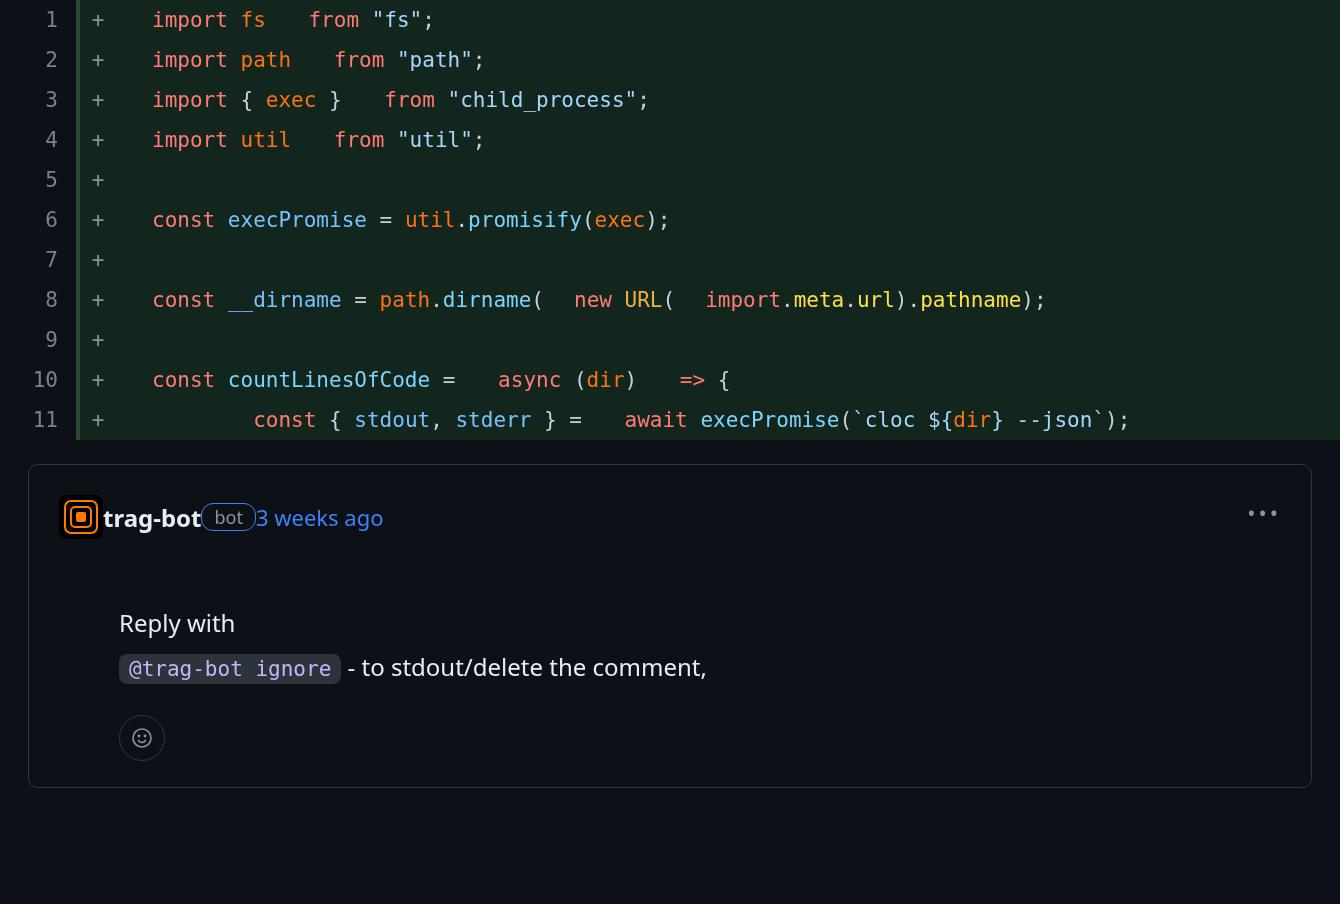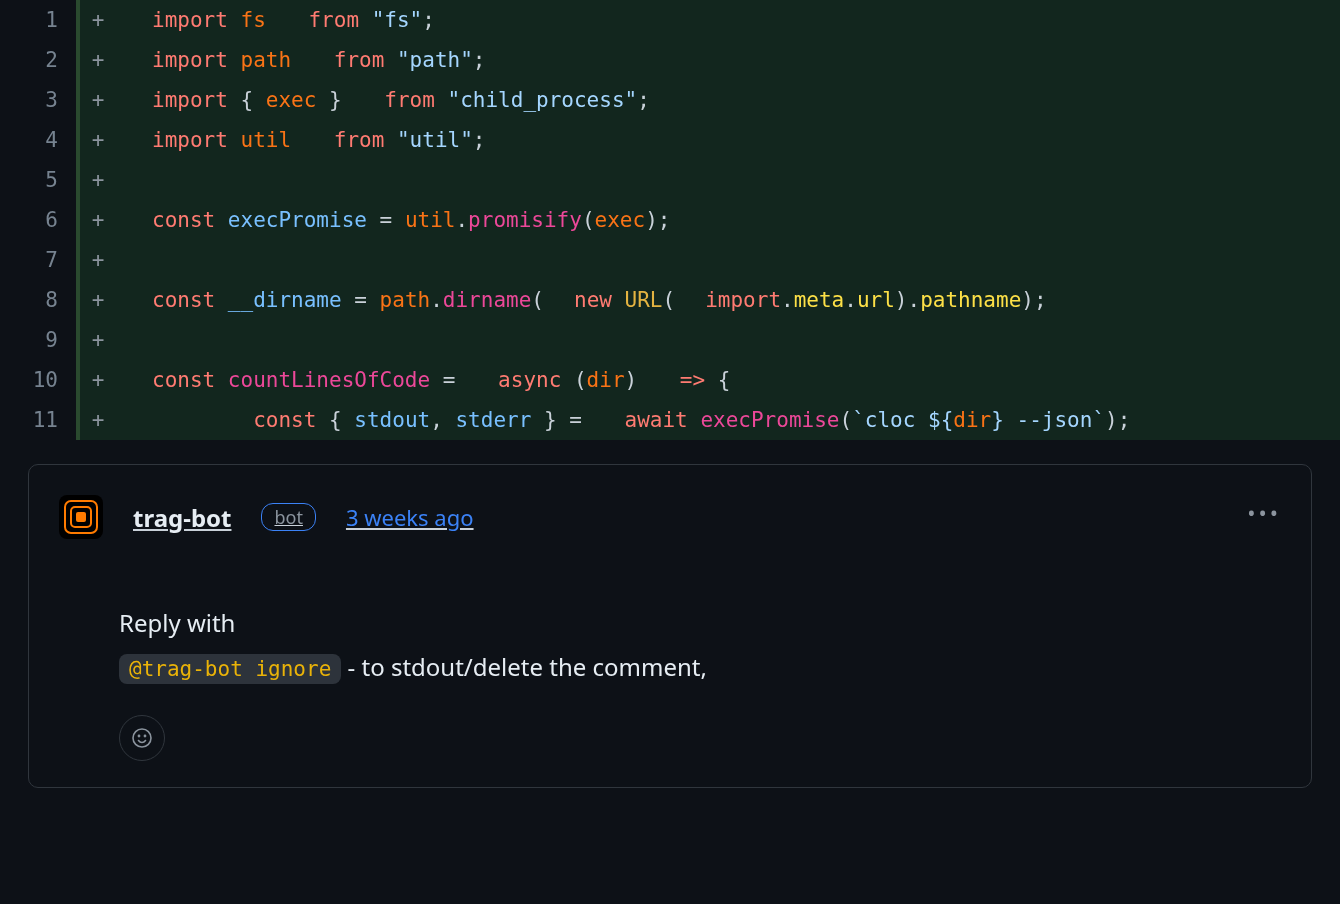--- a/index.html
+++ b/index.html
@@ -39,39 +39,38 @@
     flex: 1;
     background: #12261e;
     white-space: pre;
     padding-left: 6px;
     color: #c9d1d9;
   }
   .tok-keyword { color: #ff7b72; margin-left: 30px; }
   .tok-ident   { color: #f97316; }
   .tok-string  { color: #a5d6ff; }
   .tok-punc    { color: #c9d1d9; }
-  .tok-func    { color: #ec4899; }
+  .tok-func    { color: #7dd3fc; }
   .tok-class   { color: #e3b341; }
   .tok-prop    { color: #fde047; }
   .tok-const   { color: #79c0ff; }
 
   .comment-card {
     margin: 24px 28px 0 28px;
     border: 1px solid #30363d;
     border-radius: 10px;
     padding: 30px 30px 26px 30px;
     background: #0d1117;
     position: relative;
   }
   .comment-header {
     display: flex;
     align-items: center;
-    gap: 30px;
+    gap: 0;
     margin-bottom: 24px;
-    text-decoration: underline;
   }
   .avatar {
     width: 44px; height: 44px;
     border-radius: 8px;
     background: #000;
     display: flex; align-items: center; justify-content: center;
   }
   .avatar svg { display:block; }
   .author {
     font-size: 24px;
@@ -109,21 +108,21 @@
     background: #1f6feb;
     color: #fff;
     padding: 0 2px;
   }
   .inline-code {
     font-family: ui-monospace, SFMono-Regular, Menlo, Consolas, monospace;
     background: #2d333b;
     border-radius: 8px;
     padding: 3px 10px;
     font-size: 21px;
-    color: #eab308;
+    color: #c4b5fd;
   }
   .reaction-btn {
     margin-top: 26px;
     width: 46px; height: 46px;
     border: 1px solid #30363d;
     border-radius: 50%;
     display: flex; align-items: center; justify-content: center;
     color: #8b949e;
     cursor: pointer;
     background: transparent;

